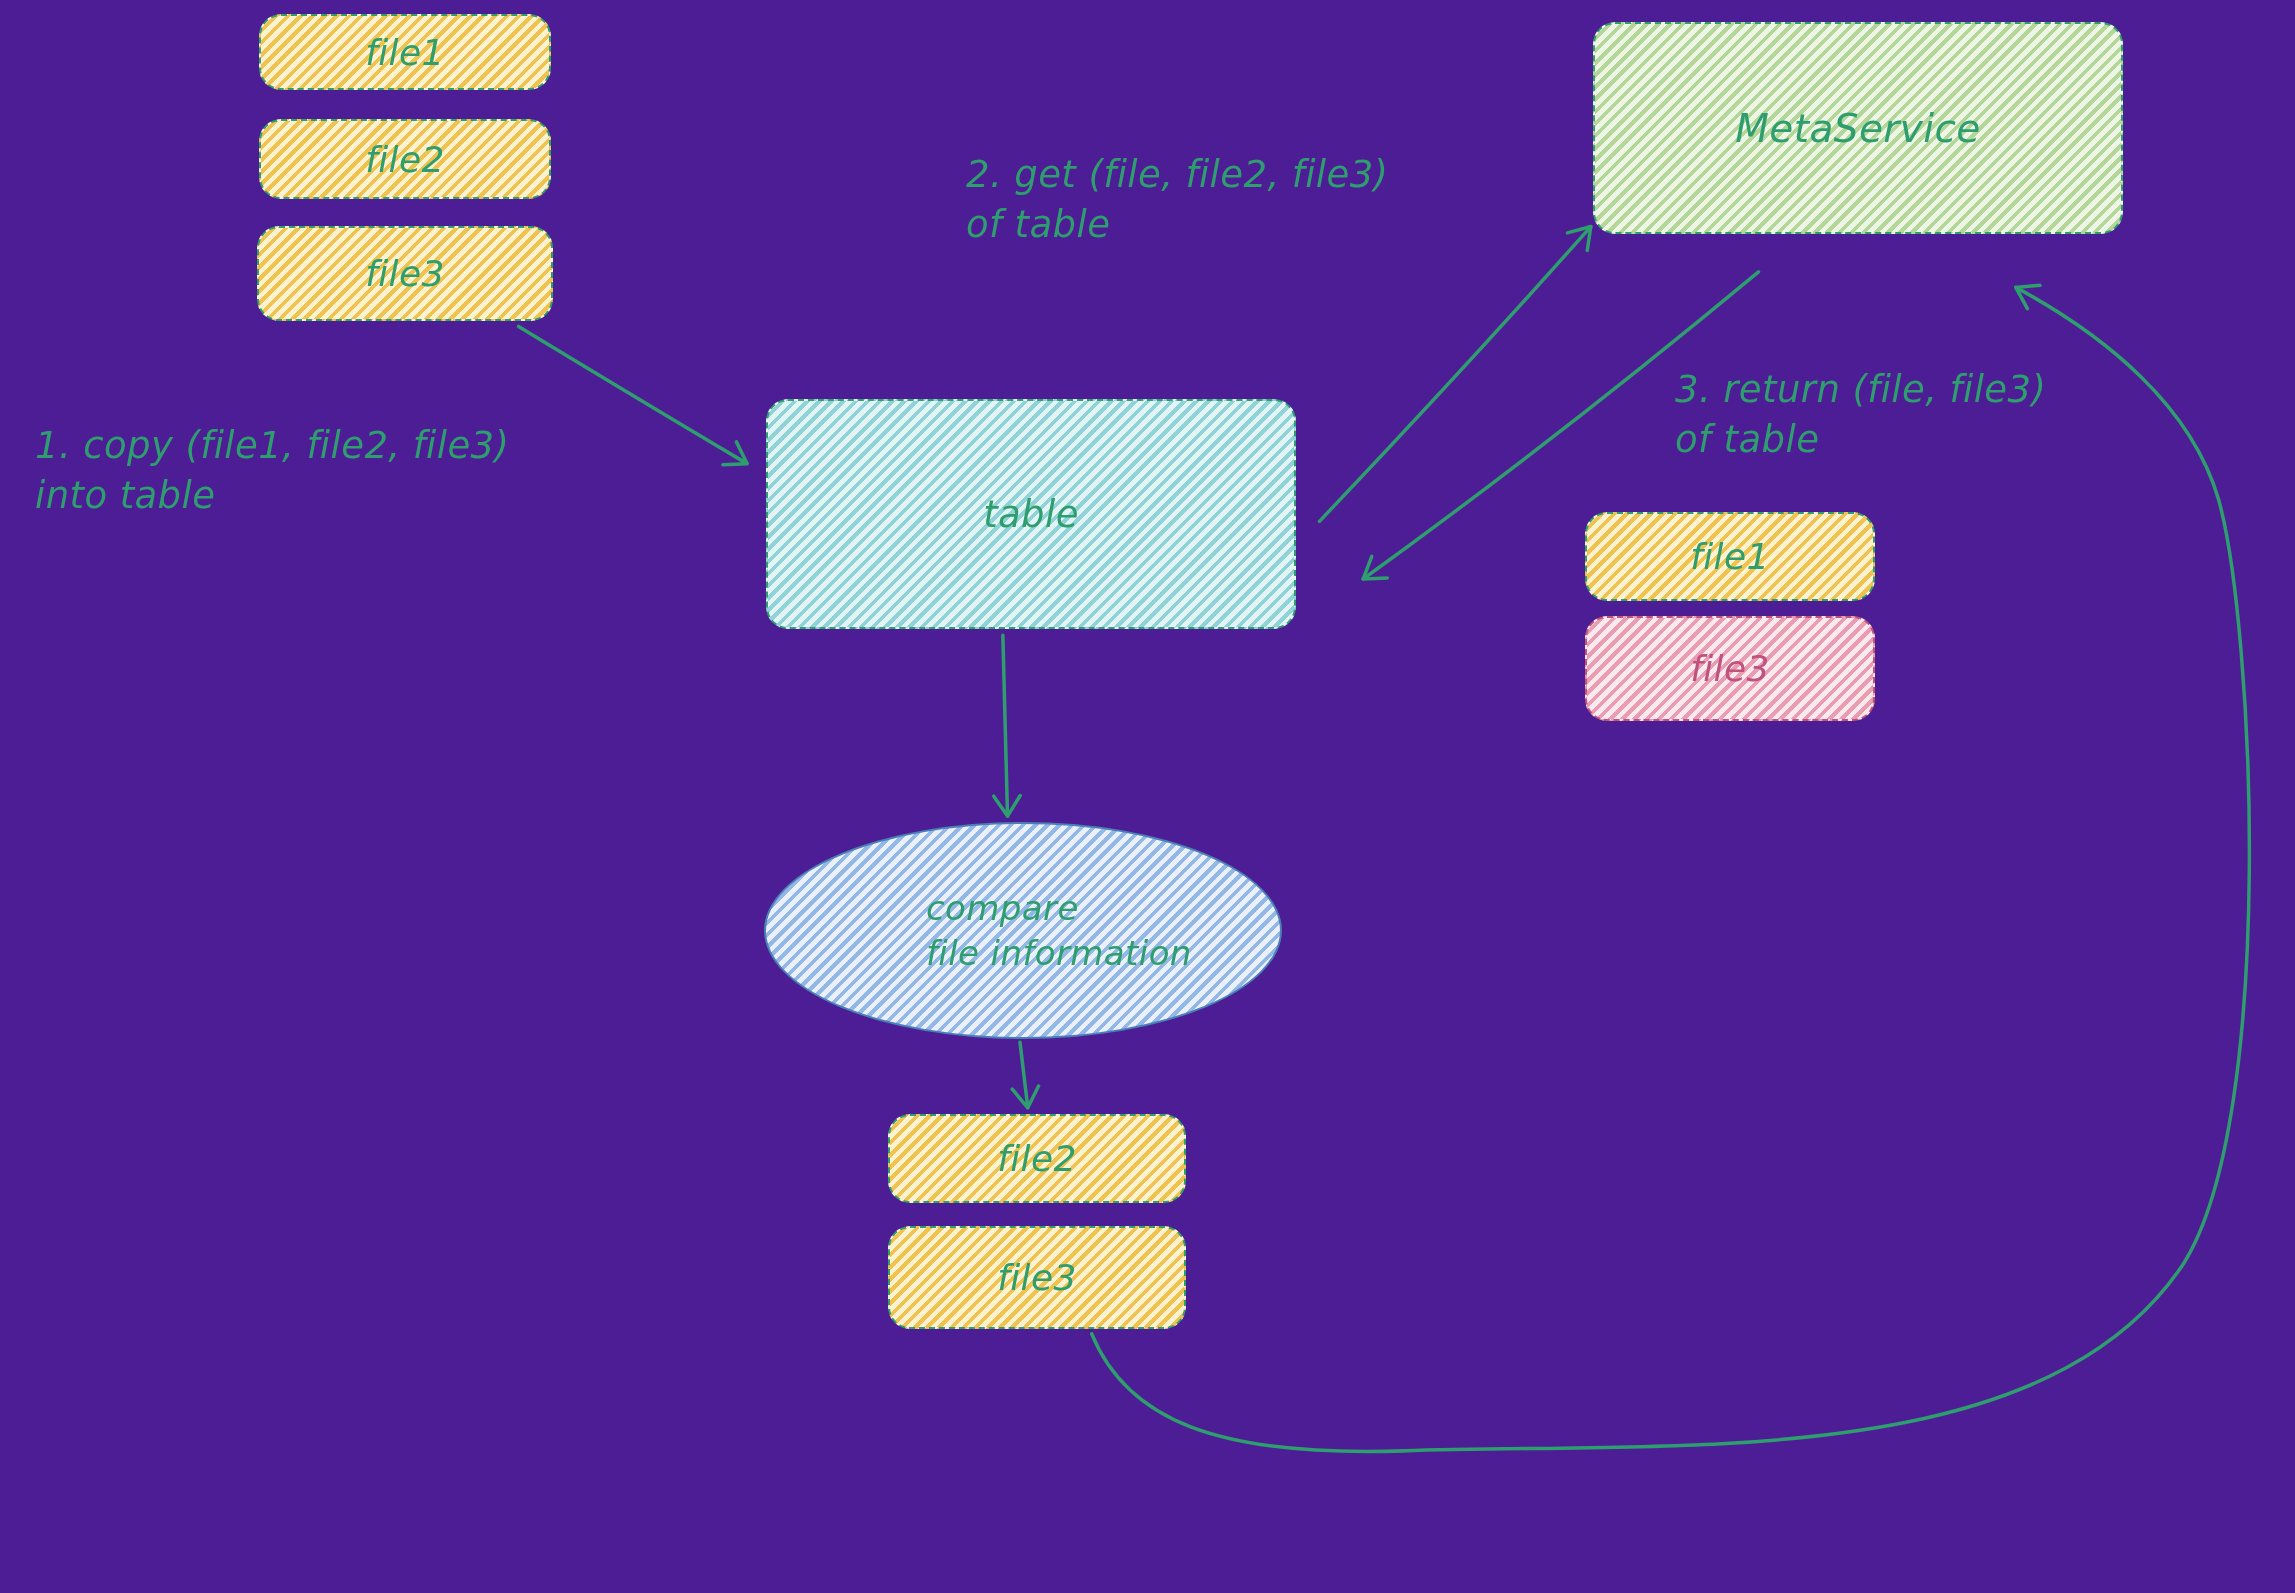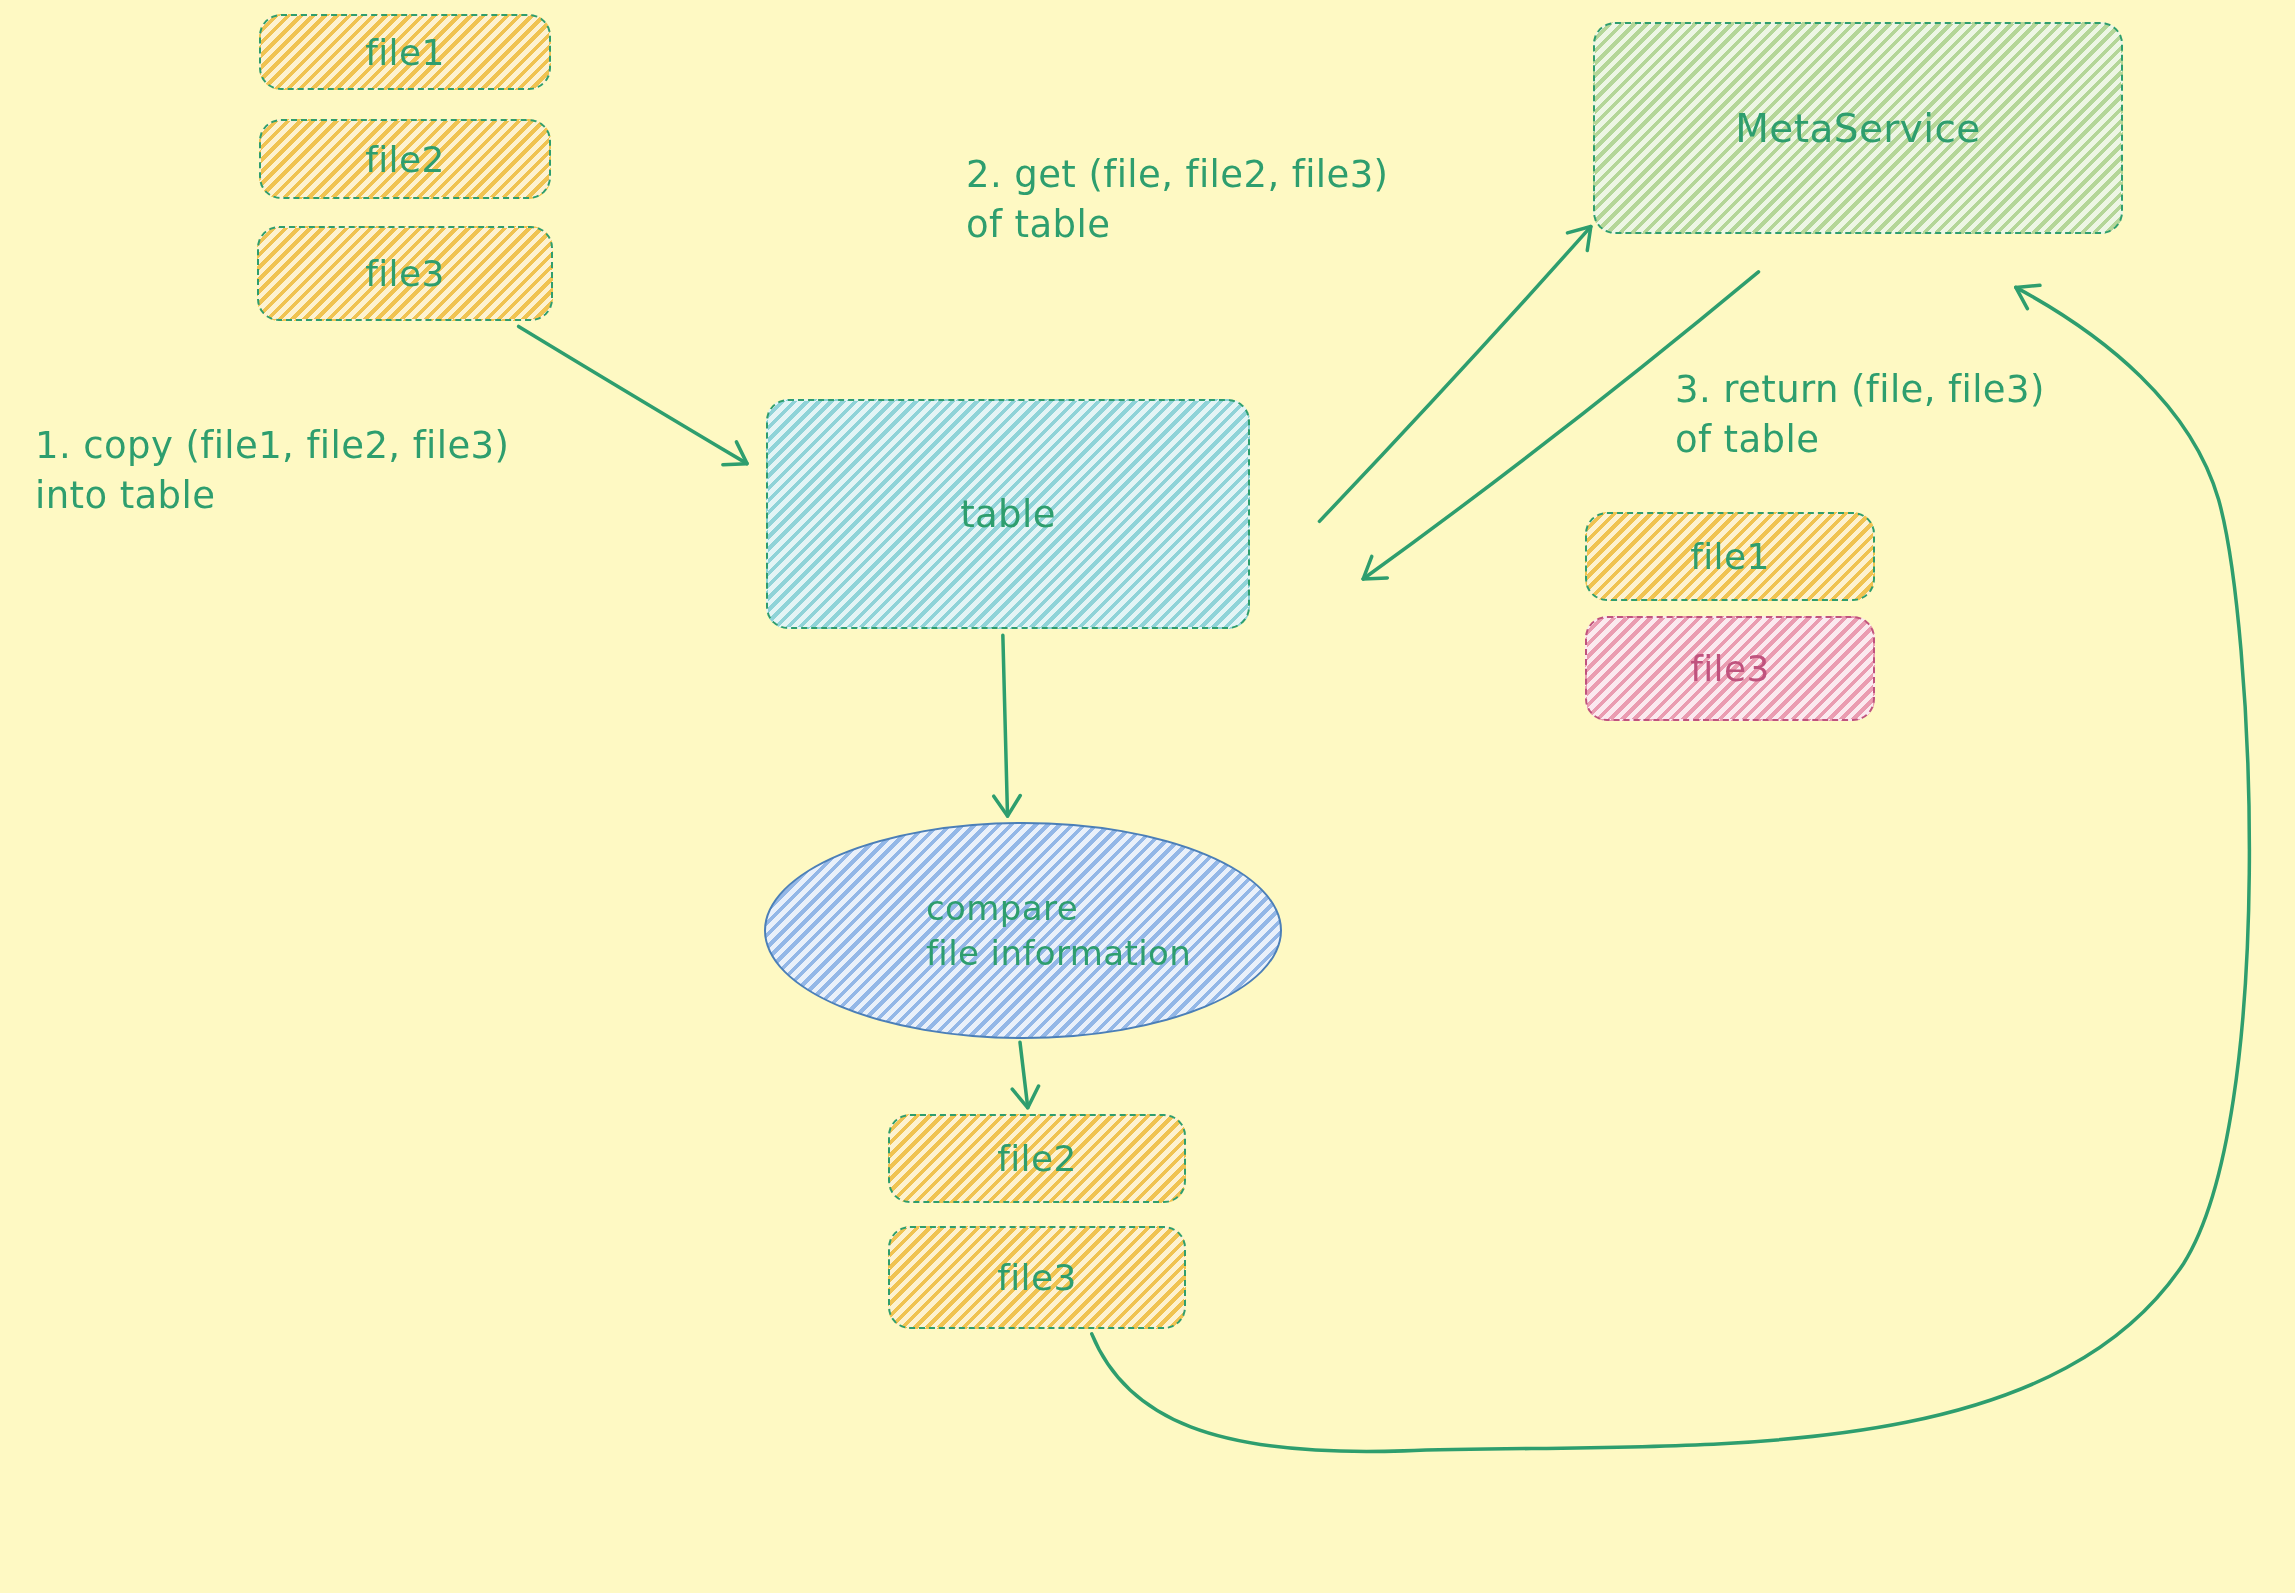--- a/index.html
+++ b/index.html
@@ -3,23 +3,24 @@
 <meta charset="utf-8">
 <style>
   * { margin: 0; padding: 0; box-sizing: border-box; }
   html, body { background: #ffffff; }
   body { font-family: "DejaVu Sans", "Liberation Sans", sans-serif; }
 
   #canvas {
     position: relative;
     width: 2295px;
     height: 1594px;
-    background: #fef9c3;
+    background: #4c1d95;
     overflow: hidden;
     color: var(--ink, #2e9e6e);
+    font-style: italic;
   }
 
   .box {
     position: absolute;
     border: 2.7px dashed var(--ink, #2e9e6e);
     border-radius: 22px;
     display: flex;
     align-items: center;
     justify-content: center;
   }
@@ -95,21 +96,21 @@
     <span class="lbl">file2</span>
   </div>
   <div class="box yellow" style="left:257px; top:226px; width:296px; height:95px;">
     <span class="lbl">file3</span>
   </div>
 
   <div class="box green" style="left:1593px; top:22px; width:530px; height:212px;">
     <span class="lbl big">MetaService</span>
   </div>
 
-  <div class="box teal" style="left:766px; top:399px; width:484px; height:230px;">
+  <div class="box teal" style="left:766px; top:399px; width:530px; height:230px;">
     <span class="lbl mid">table</span>
   </div>
 
   <div class="box yellow" style="left:1585px; top:512px; width:290px; height:89px;">
     <span class="lbl">file1</span>
   </div>
   <div class="box pink" style="left:1585px; top:616px; width:290px; height:105px;">
     <span class="lbl">file3</span>
   </div>
 

